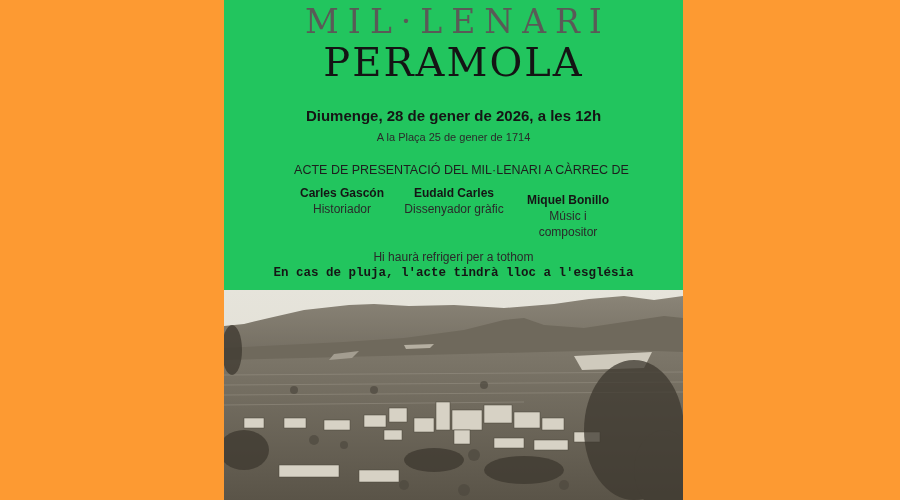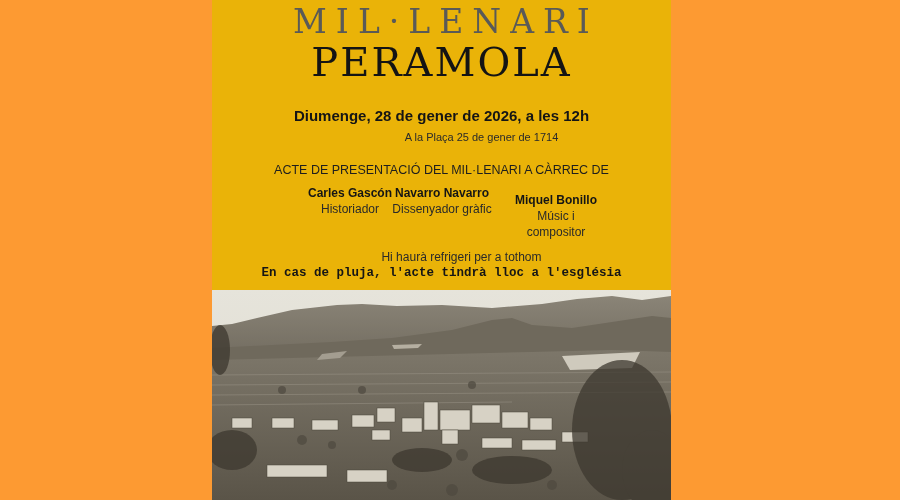--- a/index.html
+++ b/index.html
@@ -9,25 +9,25 @@
       height: 500px;
       overflow: hidden;
     }
     body {
       background: #FD9A32;
       position: relative;
       font-family: "DejaVu Sans", sans-serif;
     }
     .poster {
       position: absolute;
-      left: 212px;
+      left: 224px;
       top: 0;
       width: 459px;
       height: 500px;
-      background: #eab308;
+      background: #22c55e;
       overflow: hidden;
     }
     .title-top {
       position: absolute;
       left: 0;
       width: 100%;
       top: 4px;
       text-align: center;
       font-family: "DejaVu Serif", serif;
       font-size: 33px;
@@ -62,31 +62,31 @@
     }
     .place-line {
       position: absolute;
       left: 0;
       width: 100%;
       top: 131px;
       text-align: center;
       font-family: "Liberation Sans", sans-serif;
       font-size: 11px;
       color: #2a2a2a;
-      padding-left: 40px;
     }
     .acte-line {
       position: absolute;
       left: 0;
       width: 100%;
       top: 163px;
       text-align: center;
       font-family: "Liberation Sans", sans-serif;
       font-size: 12.5px;
       color: #1e1e1e;
+      padding-left: 8px;
     }
     .people {
       position: absolute;
       left: 0;
       width: 100%;
       top: 185px;
     }
     .person {
       position: absolute;
       text-align: center;
@@ -94,33 +94,32 @@
       font-size: 12px;
       line-height: 16px;
     }
     .person .name {
       font-weight: bold;
       color: #151515;
     }
     .person .role {
       color: #2a2a2a;
     }
-    .p1 { left: 68px; width: 100px; margin-left: 20px; }
+    .p1 { left: 68px; width: 100px; }
     .p2 { left: 172px; width: 116px; }
     .p3 { left: 296px; width: 96px; top: 7px; }
     .refri {
       position: absolute;
       left: 0;
       width: 100%;
       top: 250px;
       text-align: center;
       font-family: "Liberation Sans", sans-serif;
       font-size: 12px;
       color: #2a2a2a;
-      padding-left: 20px;
     }
     .pluja {
       position: absolute;
       left: 0;
       width: 100%;
       top: 266px;
       text-align: center;
       font-family: Liberation Mono, monospace;
       font-weight: bold;
       font-size: 12.5px;
@@ -145,21 +144,21 @@
   <div class="place-line">A la Plaça 25 de gener de 1714</div>
 
   <div class="acte-line">ACTE DE PRESENTACIÓ DEL MIL·LENARI A CÀRREC DE</div>
 
   <div class="people">
     <div class="person p1">
       <div class="name">Carles Gascón</div>
       <div class="role">Historiador</div>
     </div>
     <div class="person p2">
-      <div class="name">Navarro Navarro</div>
+      <div class="name">Eudald Carles</div>
       <div class="role">Dissenyador gràfic</div>
     </div>
     <div class="person p3">
       <div class="name">Miquel Bonillo</div>
       <div class="role">Músic i</div>
       <div class="role">compositor</div>
     </div>
   </div>
 
   <div class="refri">Hi haurà refrigeri per a tothom</div>

